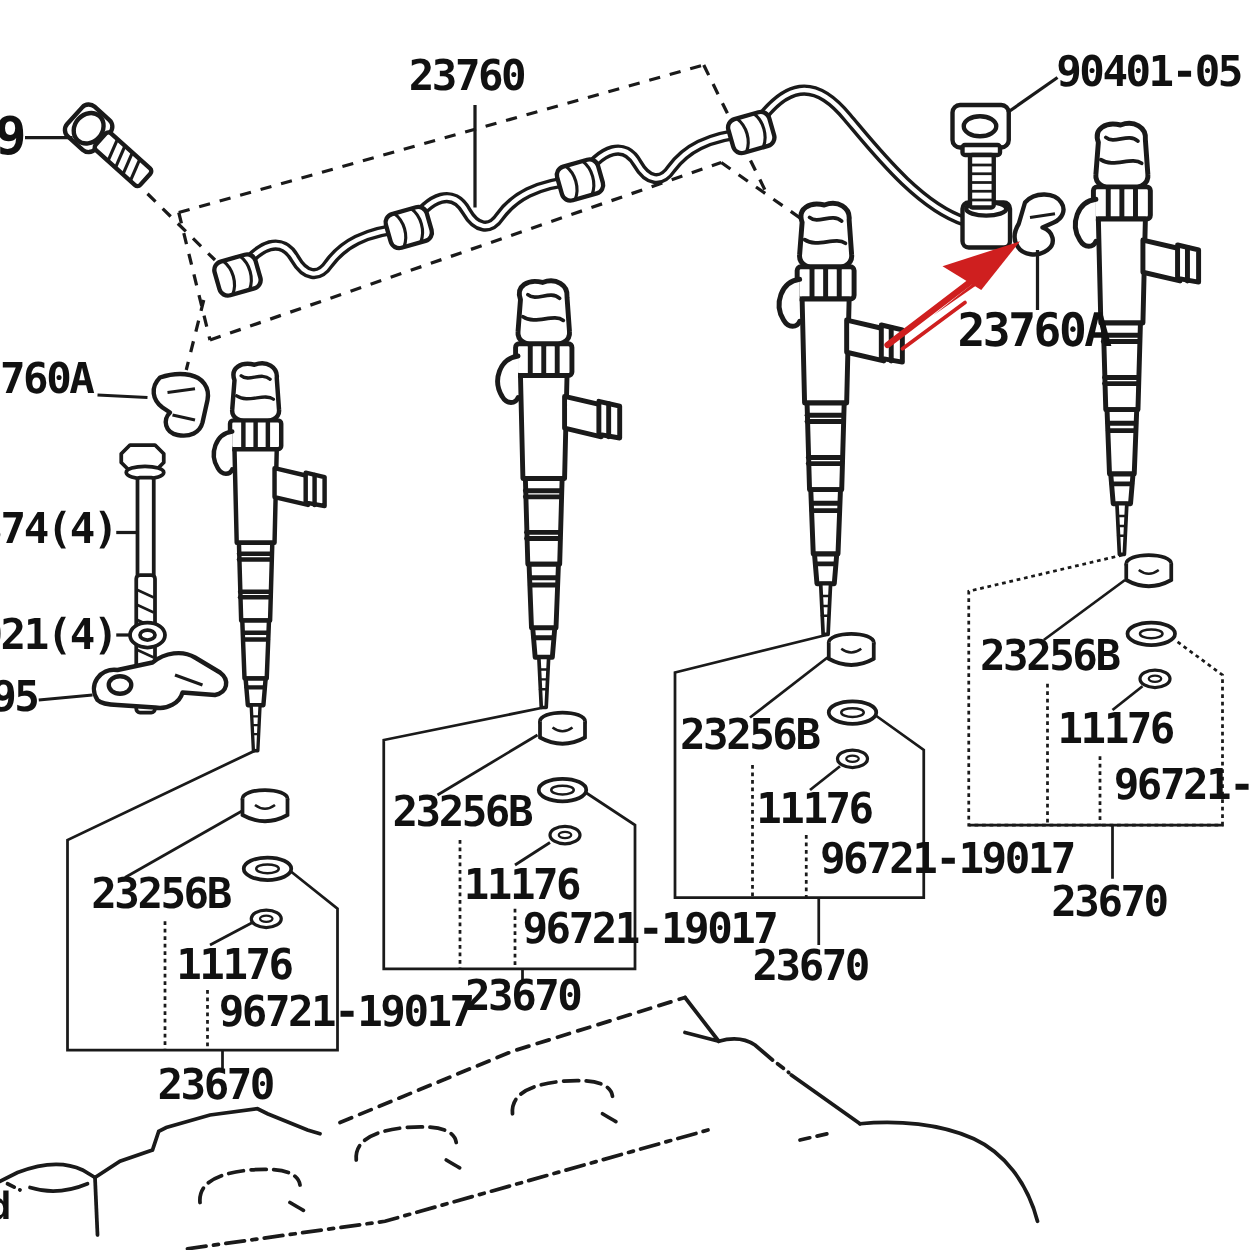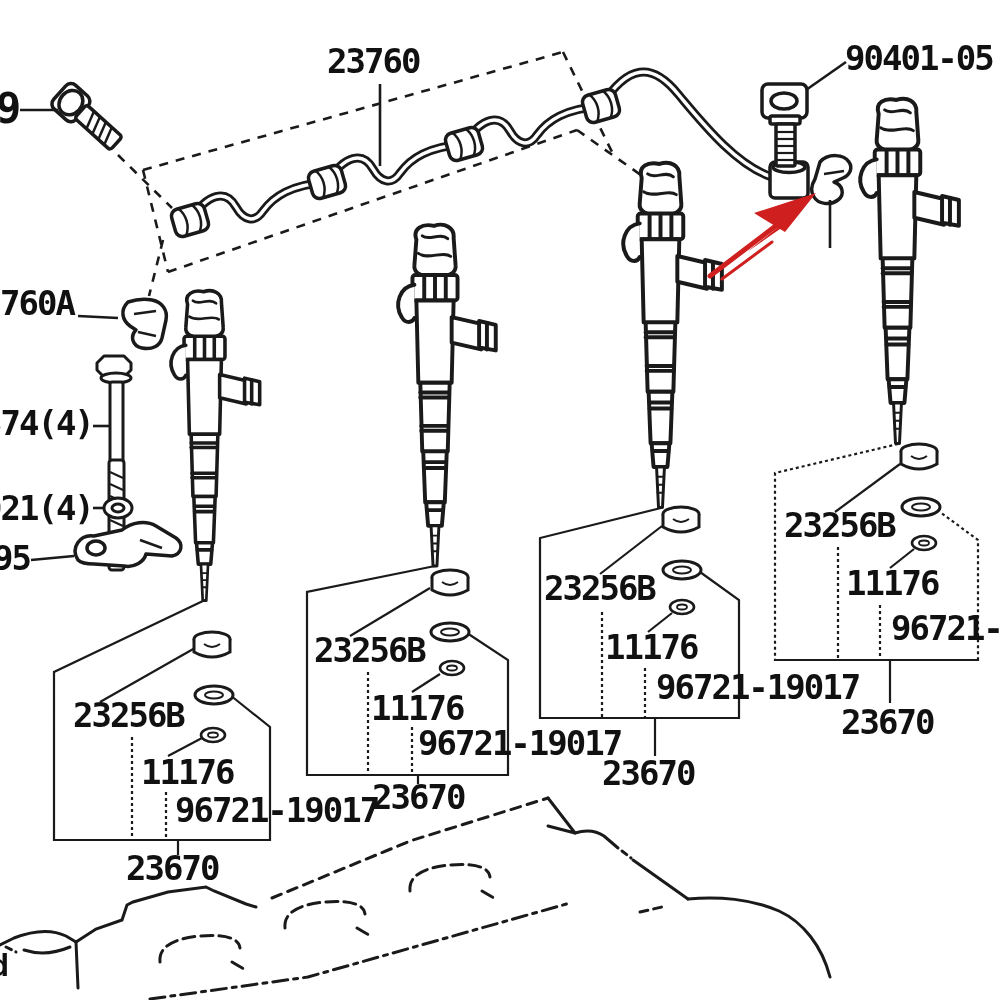--- a/index.html
+++ b/index.html
@@ -280,20 +280,21 @@
   </g>
 </svg>
 
 <div class="plabel" style="left:327px;top:44px">23760</div>
 <div class="plabel" style="left:845px;top:41px">90401-05</div>
 <div class="plabel huge" style="left:-4px;top:88px">9</div>
 <div class="plabel" style="left:0px;top:286px">760A</div>
 <div class="plabel" style="left:-18px;top:406px">374(4)</div>
 <div class="plabel" style="left:-18px;top:491px">021(4)</div>
 <div class="plabel" style="left:-7px;top:541px">95</div>
+<div class="plabel big" style="left:766px;top:246px">23760A</div>
 
 <div class="plabel" style="left:73px;top:698px">23256B</div>
 <div class="plabel" style="left:141px;top:755px">11176</div>
 <div class="plabel" style="left:175px;top:793px">96721-19017</div>
 <div class="plabel" style="left:126px;top:851px">23670</div>
 
 <div class="plabel" style="left:314px;top:633px">23256B</div>
 <div class="plabel" style="left:371px;top:691px">11176</div>
 <div class="plabel" style="left:418px;top:726px">96721-19017</div>
 <div class="plabel" style="left:372px;top:780px">23670</div>

